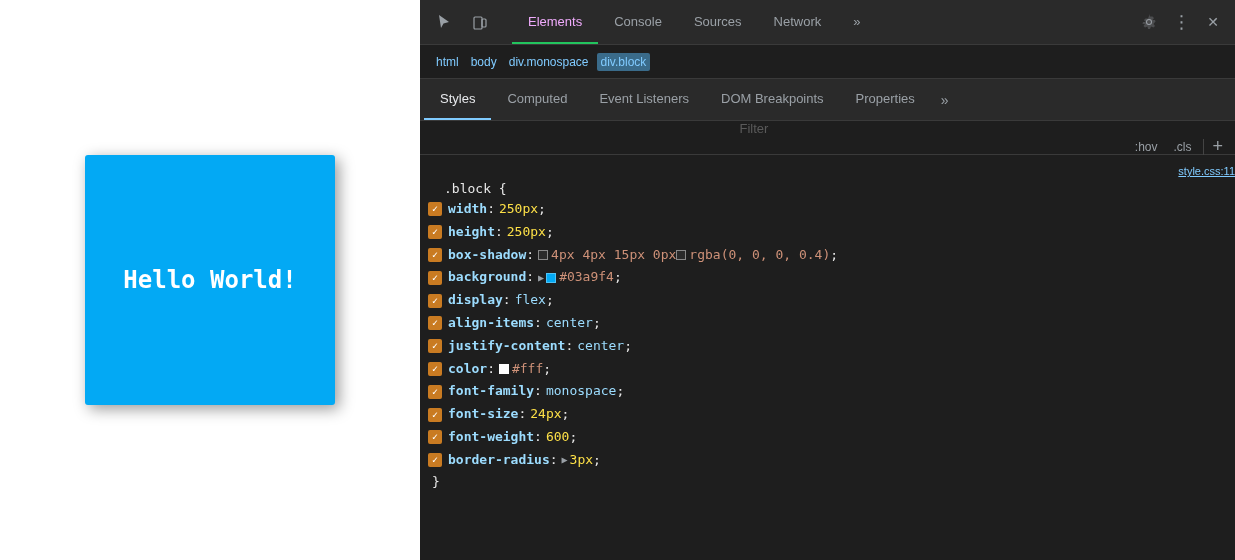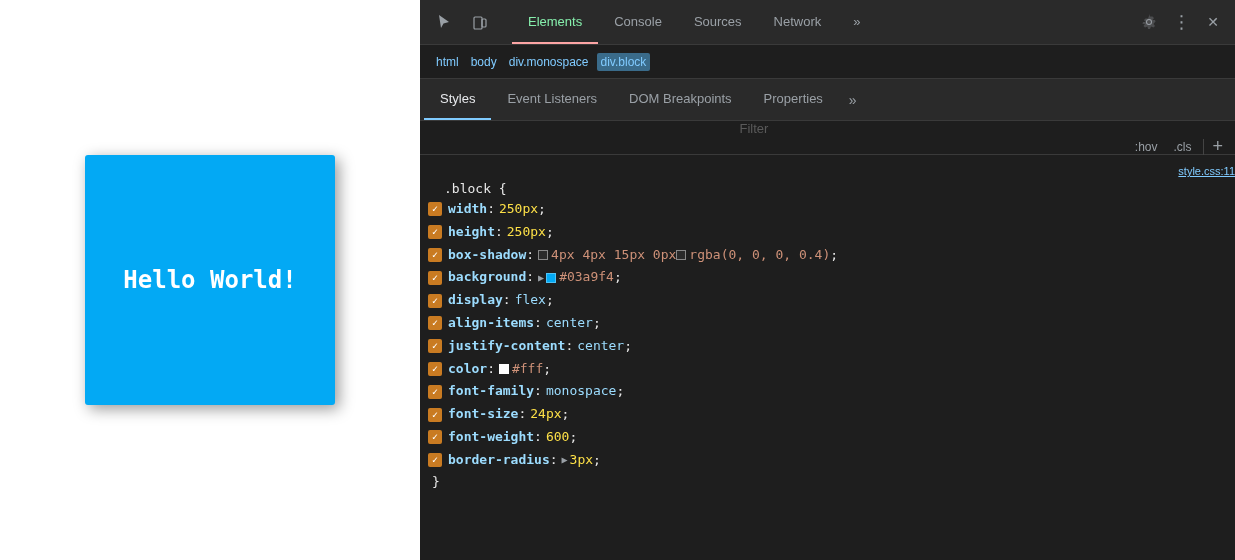--- a/index.html
+++ b/index.html
@@ -92,22 +92,22 @@
       display: flex;
       align-items: center;
       cursor: pointer;
       font-size: 13px;
       color: #9aa0a6;
       border-bottom: 2px solid transparent;
       white-space: nowrap;
     }
 
     .devtools-tab.active {
-      color: #86efac;
-      border-bottom: 2px solid #fca5a5;
+      color: #f0abfc;
+      border-bottom: 2px solid #22c55e;
     }
 
     .toolbar-right {
       display: flex;
       align-items: center;
       gap: 4px;
       margin-left: 8px;
     }
 
     .toolbar-right-btn {
@@ -435,20 +435,23 @@
     <span class="breadcrumb-item">div.monospace</span>
     <span class="breadcrumb-sep"> </span>
     <span class="breadcrumb-item active">div.block</span>
   </div>
 
   <div class="styles-tabs">
     <div class="styles-tab active">
       <span>Styles</span>
     </div>
     <div class="styles-tab">
+      <span>Computed</span>
+    </div>
+    <div class="styles-tab">
       <span>Event Listeners</span>
     </div>
     <div class="styles-tab">
       <span>DOM Breakpoints</span>
     </div>
     <div class="styles-tab">
       <span>Properties</span>
     </div>
     <div class="styles-tabs-more">»</div>
   </div>

